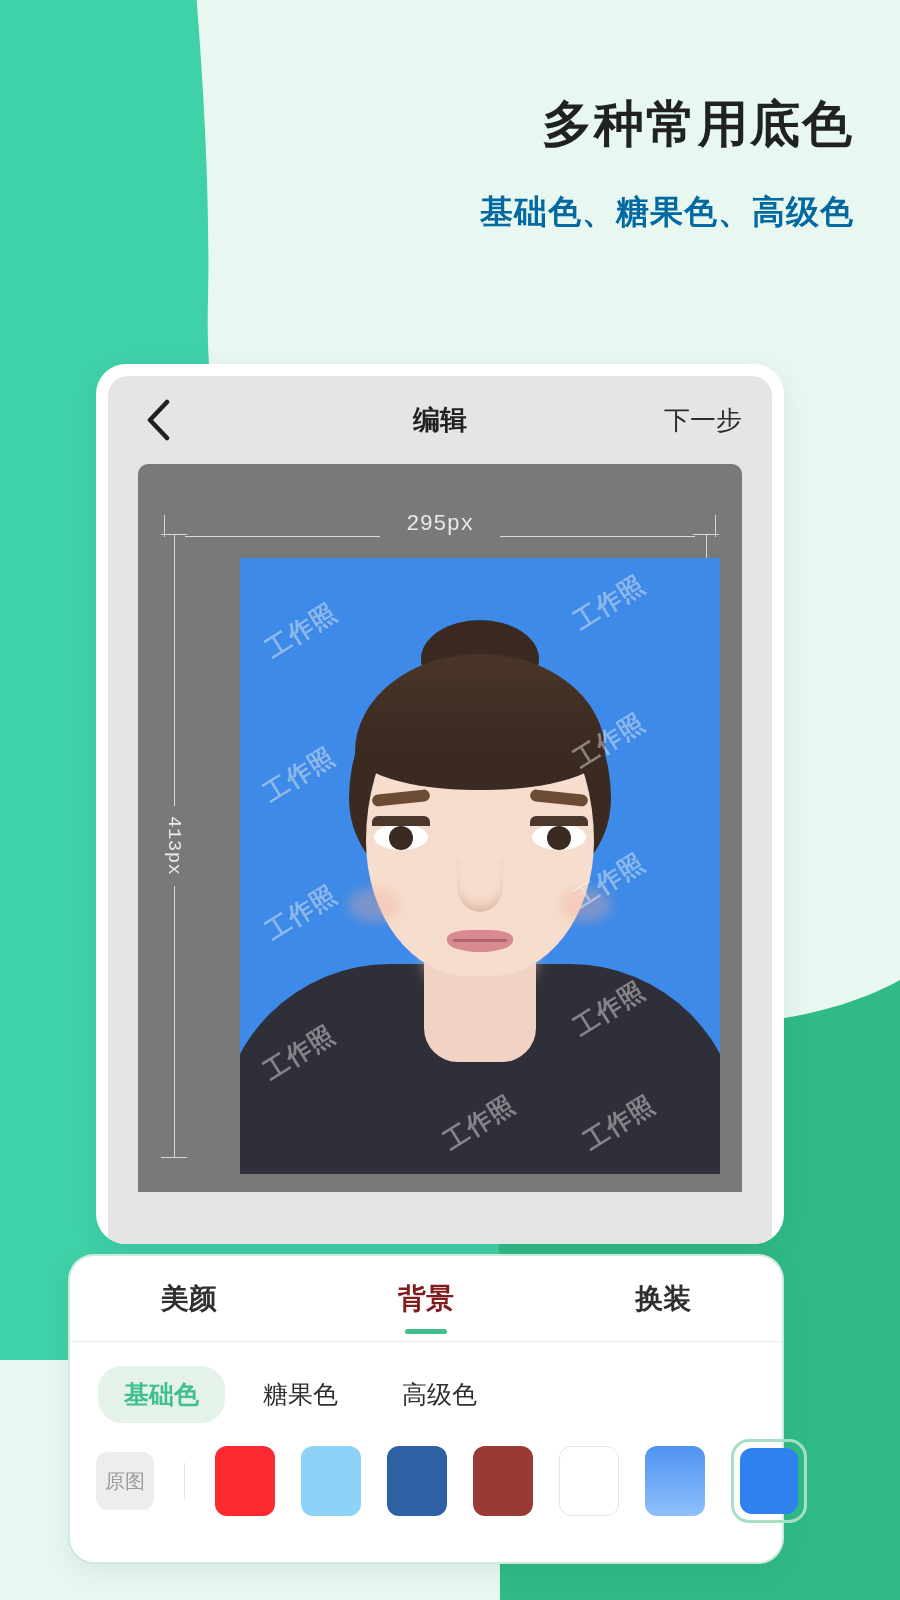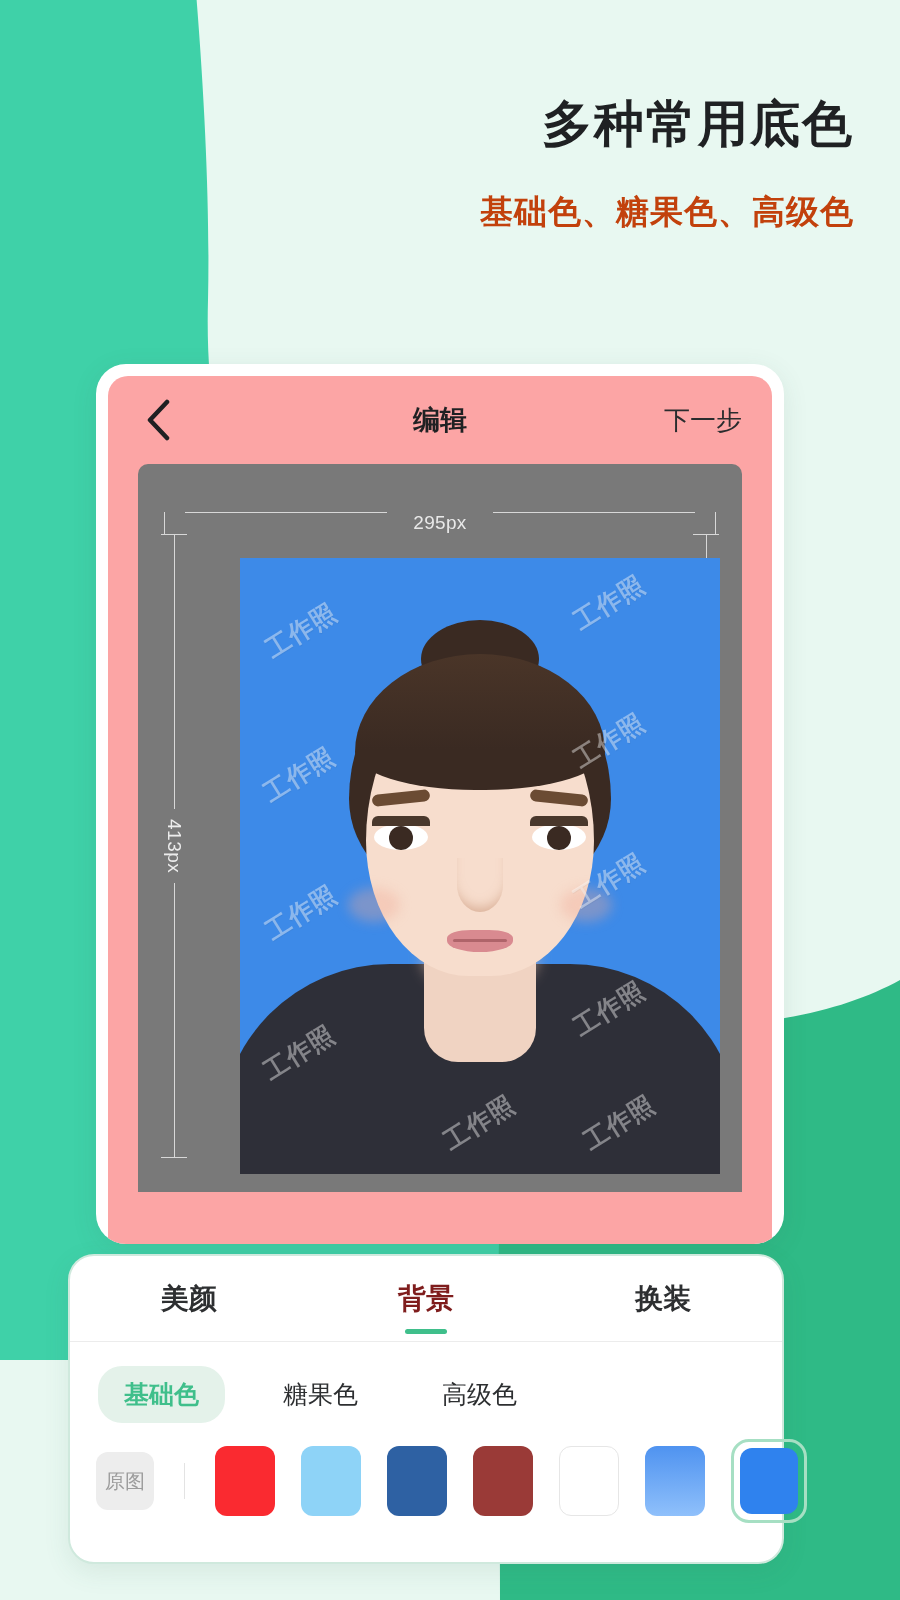--- a/index.html
+++ b/index.html
@@ -21,40 +21,41 @@
     position:absolute; left:0; right:46px; top:96px;
     text-align:right; z-index:5;
   }
   .headline {
     font-size:50px; font-weight:bold; color:#1f2123;
     letter-spacing:2px; line-height:1.15;
     font-family:"Liberation Sans","DejaVu Sans",sans-serif;
   }
   .subheadline {
     margin-top:36px; font-size:33px; font-weight:bold;
-    color:#c2410c; letter-spacing:1px;
+    color:#0369a1; letter-spacing:1px;
   }
 
   
   .phone {
     position:absolute; left:96px; top:364px;
     width:688px; height:880px;
     background:#ffffff;
     border-radius:30px;
     box-shadow:0 6px 26px rgba(60,90,80,.10);
     z-index:6;
     overflow:hidden;
     padding:12px 12px 0 12px;
   }
   .phone-screen {
     width:100%; height:100%;
-    background:#fca5a5;
+    background:#e5e5e5;
     border-radius:20px 20px 0 0;
     overflow:hidden;
     position:relative;
+    font-family:Liberation Mono, monospace;
   }
   .nav {
     height:88px; display:flex; align-items:center;
     padding:0 30px; position:relative;
   }
   .nav-back {
     width:40px; height:40px; display:flex; align-items:center; justify-content:center;
   }
   .nav-back svg { display:block; }
   .nav-title {
@@ -69,22 +70,22 @@
   
   .editor {
     margin:0 30px; height:728px;
     background:#797979;
     border-radius:10px 10px 0 0;
     position:relative;
     overflow:hidden;
   }
   .dim-top {
     position:absolute; left:26px; right:26px; top:48px;
-    display:flex; align-items:flex-start; gap:20px;
-    color:#e9e9e9; font-size:19px;
+    display:flex; align-items:flex-end; gap:20px;
+    color:#e9e9e9; font-size:22px;
   }
   .dim-line { flex:1; height:1px; background:#d8d8d8; }
   .tick-v { width:1px; height:22px; background:#d8d8d8; }
   .dim-top-label { padding:0 6px; letter-spacing:.3px; }
 
   .dim-left, .dim-right {
     position:absolute; top:70px; bottom:34px; width:28px;
     display:flex; flex-direction:column; align-items:center;
   }
   .dim-left { left:22px; }
@@ -189,21 +190,21 @@
   .tab {
     flex:1; text-align:center; position:relative;
     font-size:28px; color:#2d2f31; font-weight:bold;
   }
   .tab.active { color:#7f1d1d; }
   .tab .underline {
     position:absolute; left:50%; transform:translateX(-50%);
     bottom:-16px; width:42px; height:5px; border-radius:3px; background:#3fbf8b;
   }
   .subtabs {
-    display:flex; align-items:center; gap:32px;
+    display:flex; align-items:center; gap:12px;
     padding:24px 28px 8px 28px;
   }
   .subtab {
     font-size:25px; color:#2d2f31; padding:12px 26px; border-radius:24px;
   }
   .subtab.active { color:#3fbf8b; background:#e4f2ea; font-weight:bold; }
 
   .swatch-row {
     display:flex; align-items:center; gap:12px;
     padding:8px 26px 0 26px;

